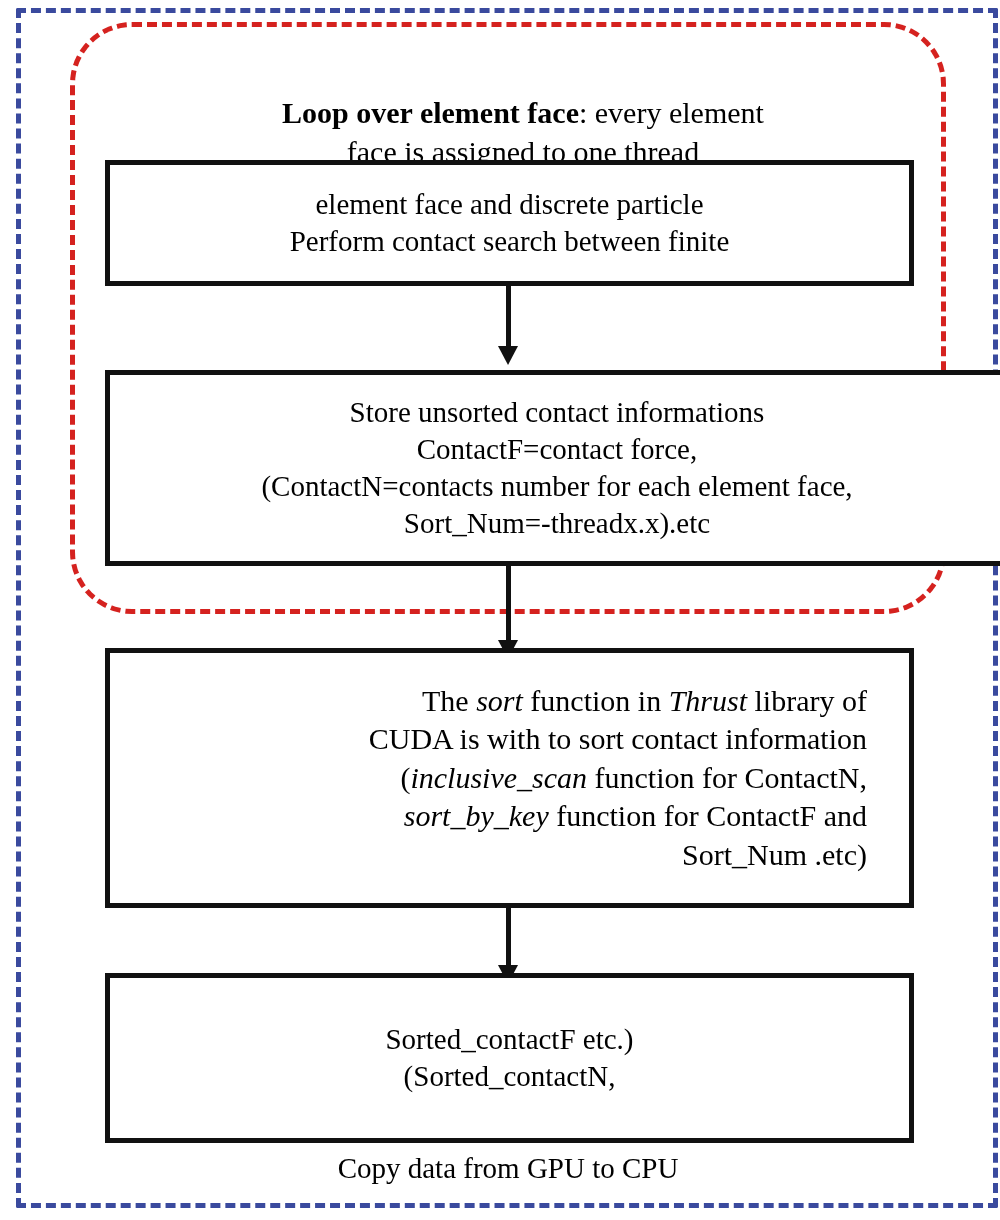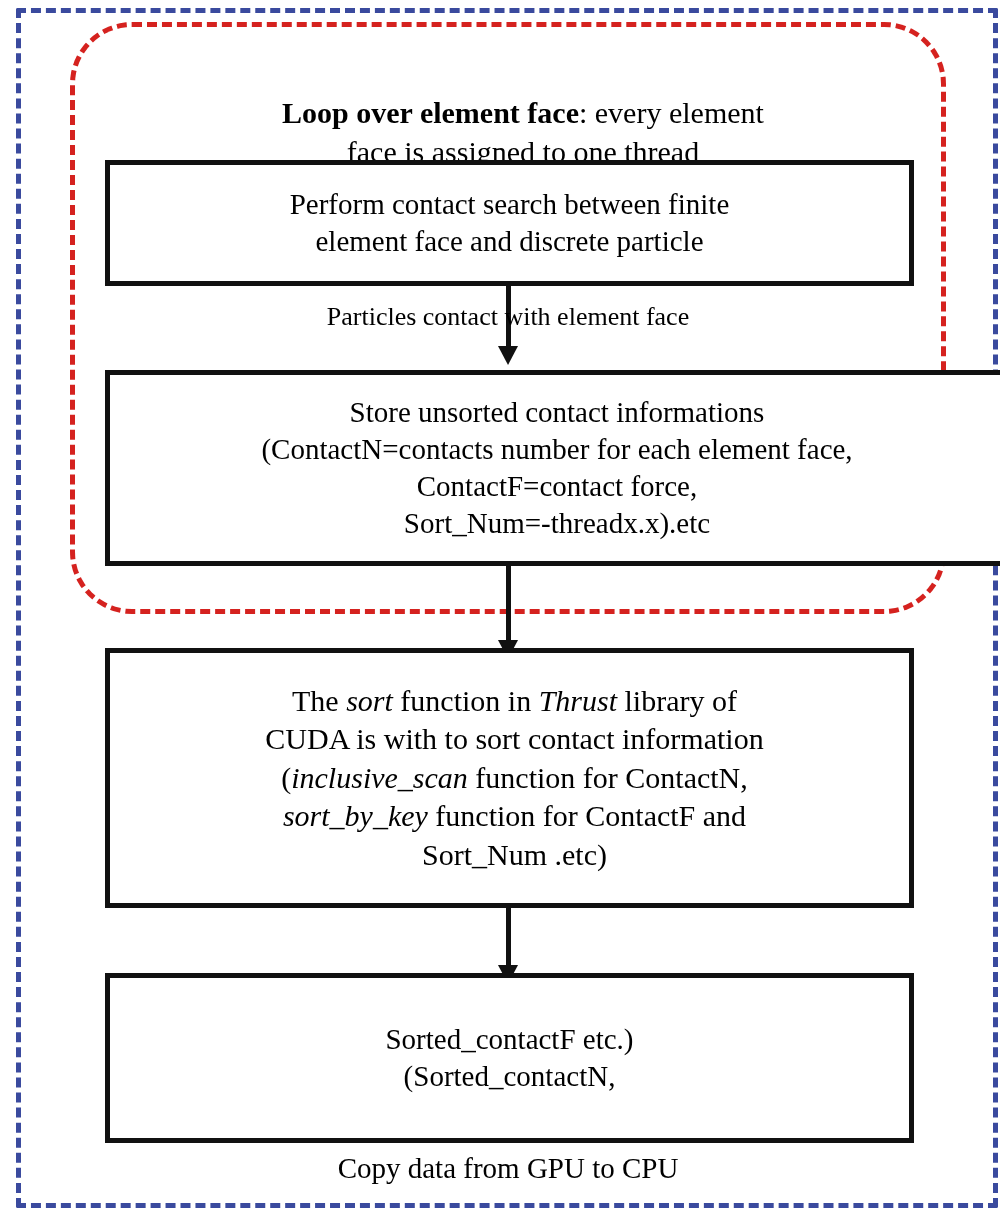--- a/index.html
+++ b/index.html
@@ -81,21 +81,21 @@
   
   #box-store{
     left:97px; top:370px; width:904px; height:196px;
     font-size:29px;
   }
 
   
   #box-sort{
     left:97px; top:648px; width:809px; height:260px;
     font-size:30px;
-    align-items:center;
+    align-items:flex-end;
     justify-content:center;
     padding:0 42px 0 52px;
   }
   #box-sort .just{
     display:block;
     text-align:justify;
     text-align-last:justify;
     white-space:normal;
   }
   #box-sort .ln{display:block;text-align:left;white-space:pre;}
@@ -144,35 +144,34 @@
   <div class="blue-frame"></div>
 
   <div class="red-region"></div>
 
   <div class="freetext" id="loop-header">
     <span class="line"><span class="b">Loop over element face</span><span>: every element</span></span>
     <span class="line">face is assigned to one thread</span>
   </div>
 
   <div class="box" id="box-search">
+    <span class="line">element face and discrete particle</span>
     <span class="line">Perform contact search between finite</span>
-    <span class="line">element face and discrete particle</span>
   </div>
 
   <div class="arrow" id="arrow-1">
     <div class="shaft"></div>
     <div class="head"></div>
   </div>
 
-  <div class="freetext" id="edge-label-1">Particles contact with element face</div>
 
   <div class="box" id="box-store">
     <span class="line">Store unsorted contact informations</span>
+    <span class="line">ContactF=contact force,</span>
     <span class="line">(ContactN=contacts number for each element face,</span>
-    <span class="line">ContactF=contact force,</span>
     <span class="line">Sort_Num=-threadx.x).etc</span>
   </div>
 
   <div class="arrow" id="arrow-2">
     <div class="shaft"></div>
     <div class="head"></div>
   </div>
 
   <div class="box" id="box-sort">
     <span class="just"><span>The </span><i>sort</i><span> function in </span><i>Thrust</i><span> library of</span></span>

